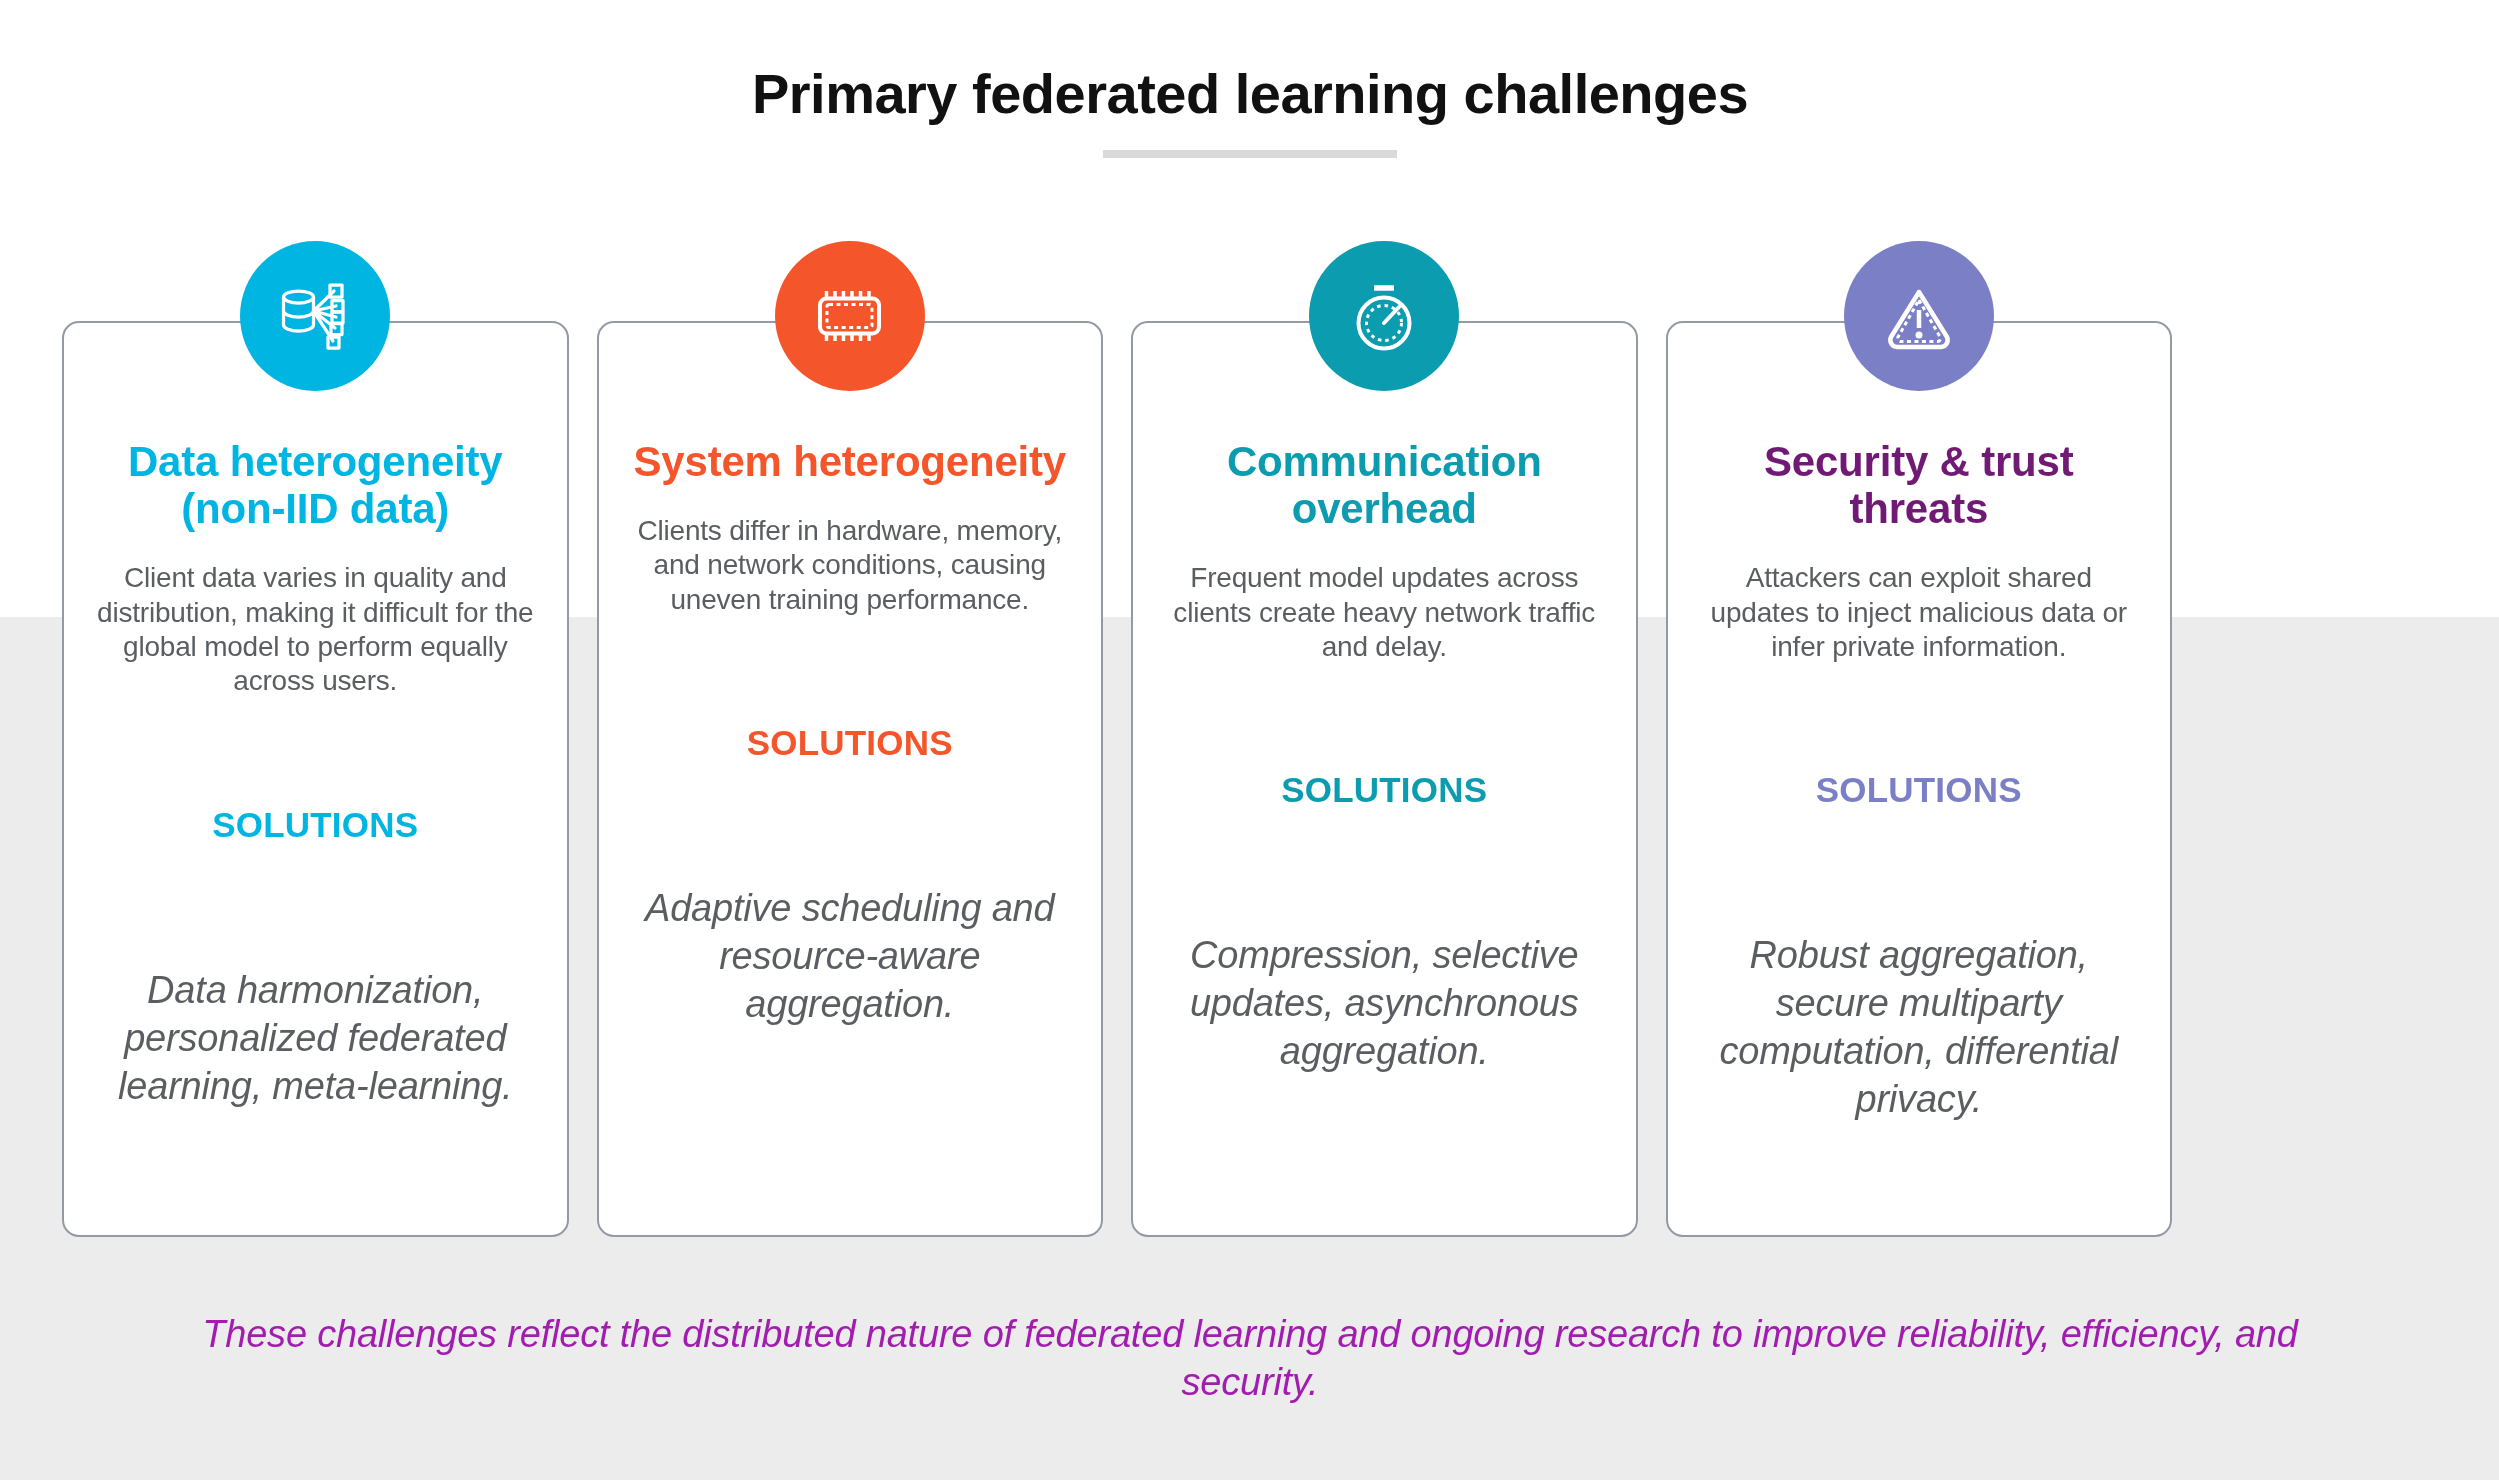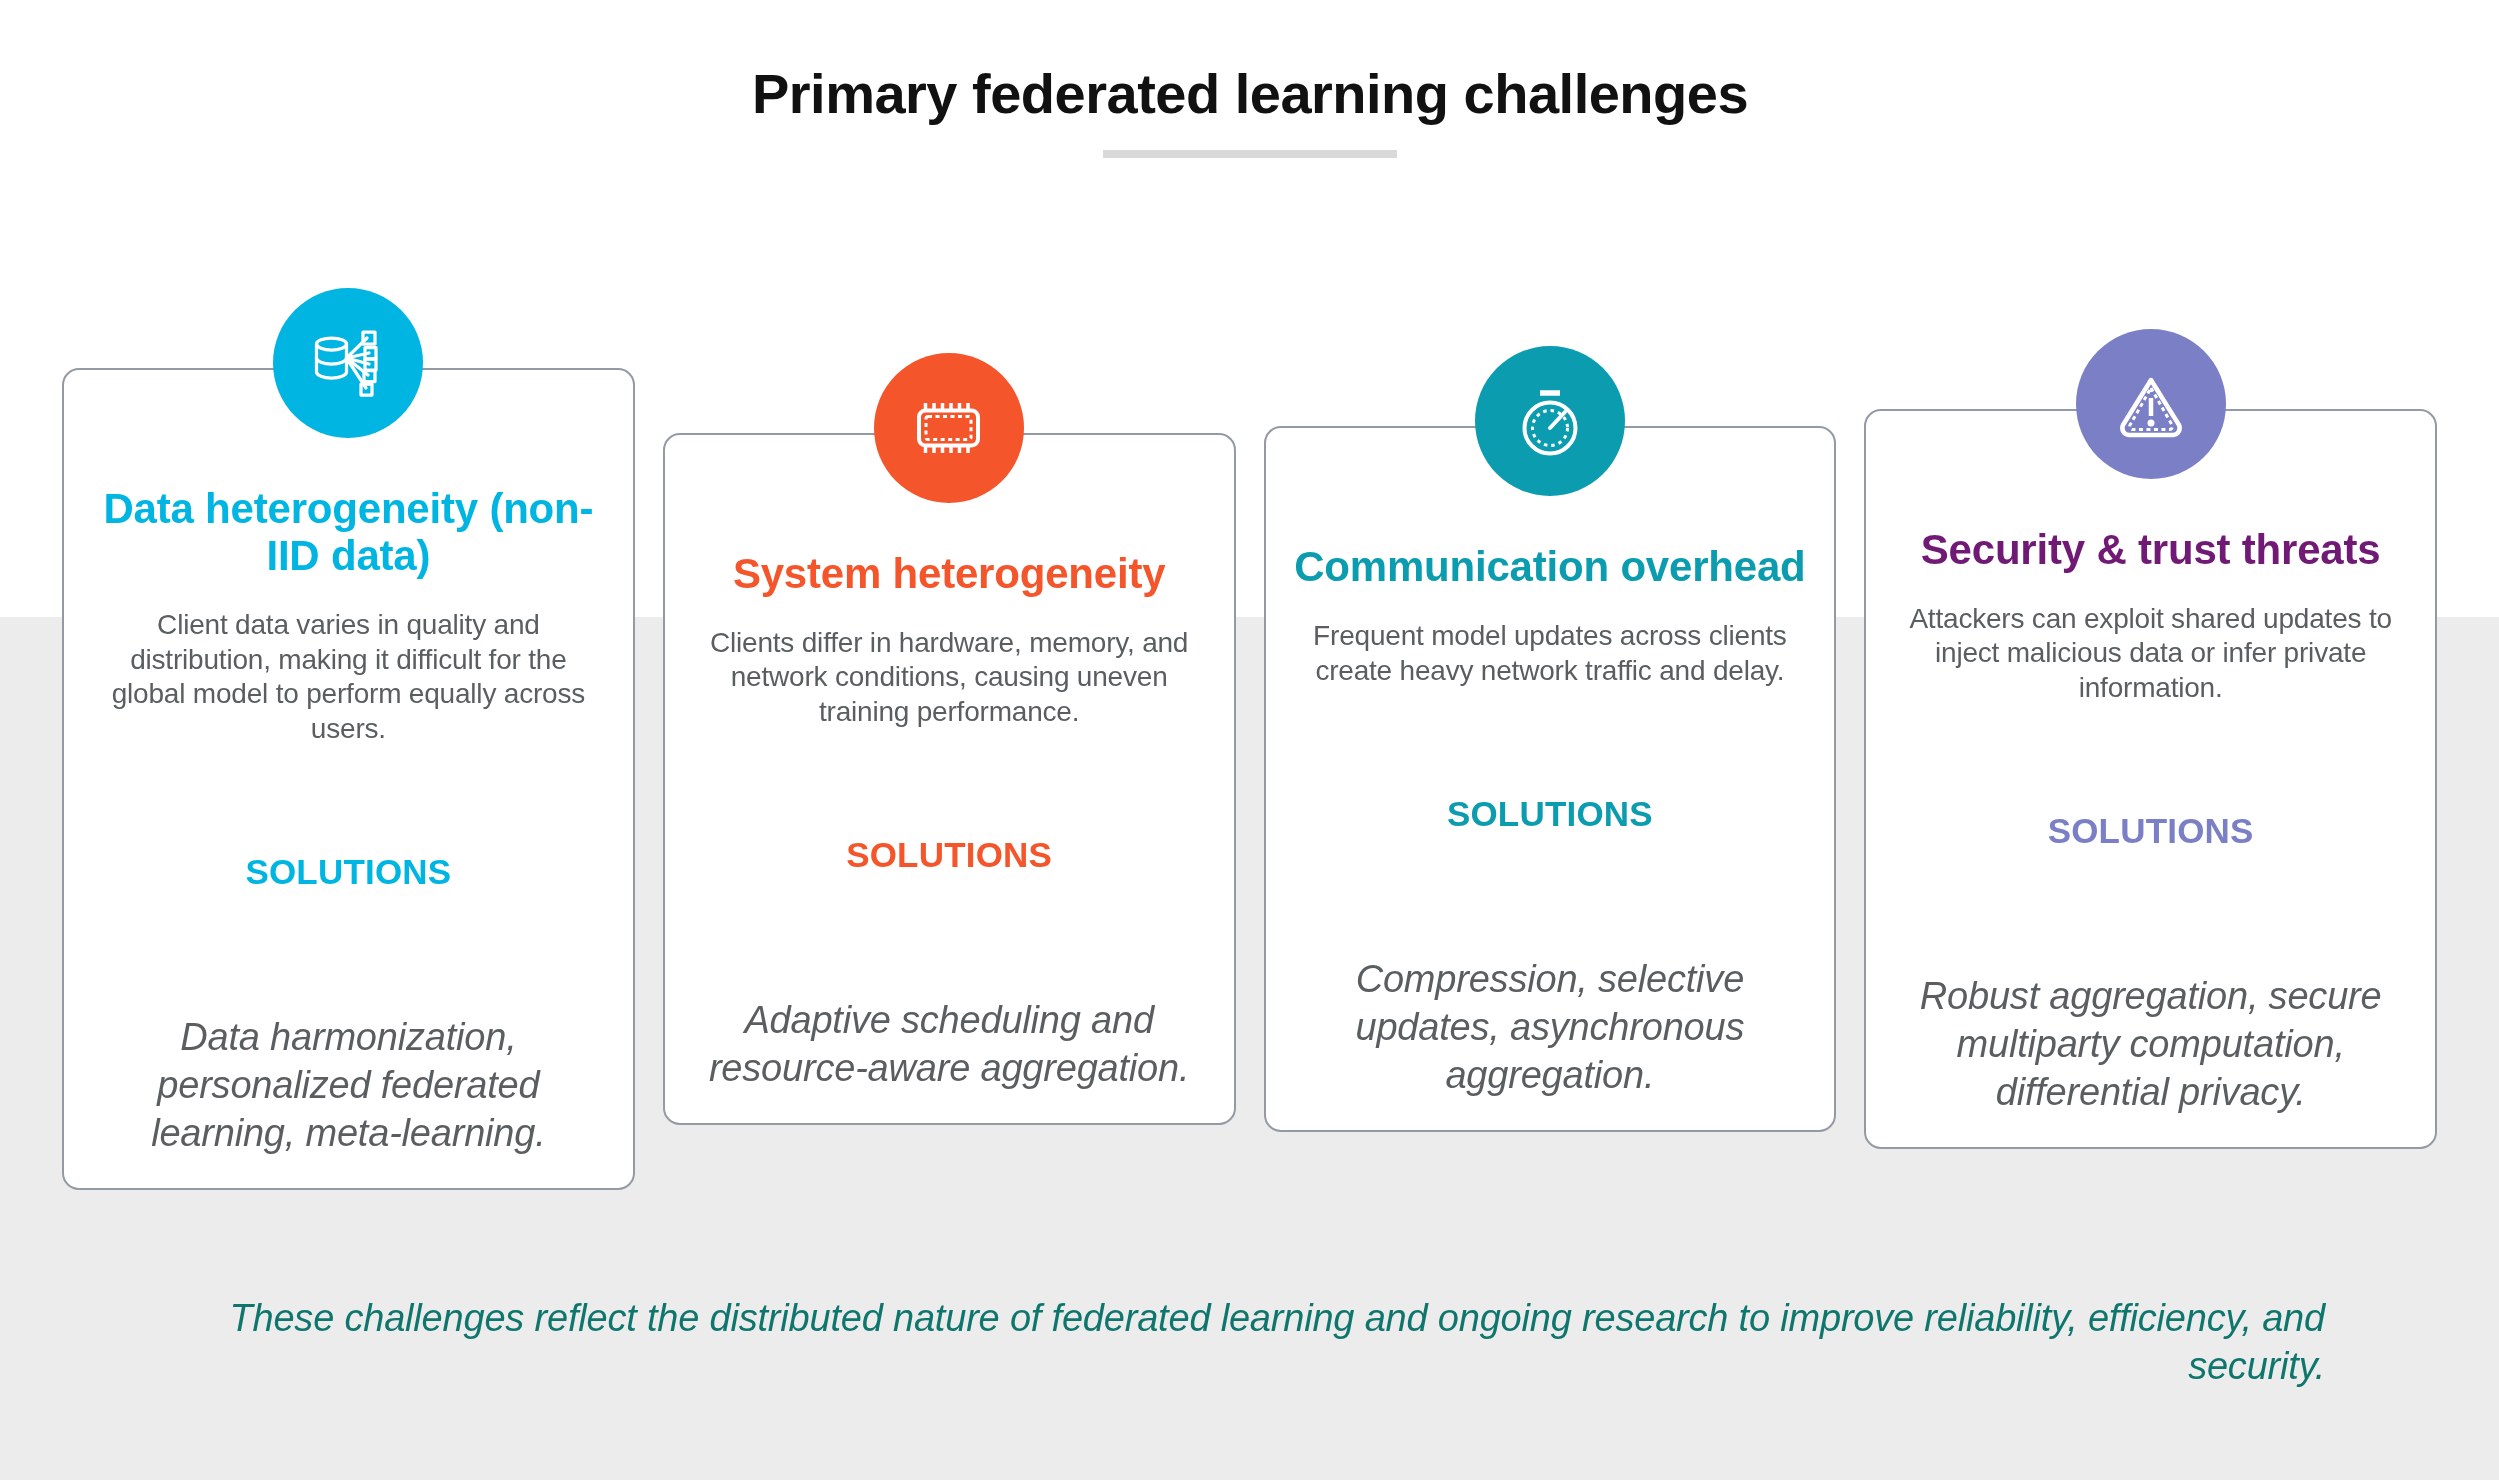--- a/index.html
+++ b/index.html
@@ -51,27 +51,26 @@
     height: 8.5px;
     background: #d9d9d9;
     margin: 26px auto 0 auto;
   }
 
   
   #cards {
     position: absolute;
     left: 62px;
     top: 321px;
-    width: 2375px;
+    width: 2110px;
     height: 916px;
     display: flex;
     flex-direction: row;
     gap: 28px;
     z-index: 3;
-    align-items: center;
   }
   .card {
     position: relative;
     flex: 1 1 0;
     background: #ffffff;
     border: 2.5px solid #949aa3;
     border-radius: 17px;
     box-sizing: border-box;
     padding: 115px 27.5px 20px 27.5px;
     display: flex;
@@ -154,24 +153,23 @@
     transform: translateX(-50%);
     top: 1295px;
     width: 2150px;
     text-align: center;
     z-index: 4;
   }
   #footer-note {
     font-size: 38px;
     font-style: italic;
     line-height: 1.26;
-    color: #0f766e;
-    margin: 0;
-    letter-spacing: -0.2px;
-    text-align: right;
+    color: #a21caf;
+    margin: 16px;
+    letter-spacing: -0.2px;
   }
 </style>
 </head>
 <body>
 
 <div id="bg-top"></div>
 <div id="bg-bottom"></div>
 
 <div id="header">
   <h1 id="page-title">Primary federated learning challenges</h1>

